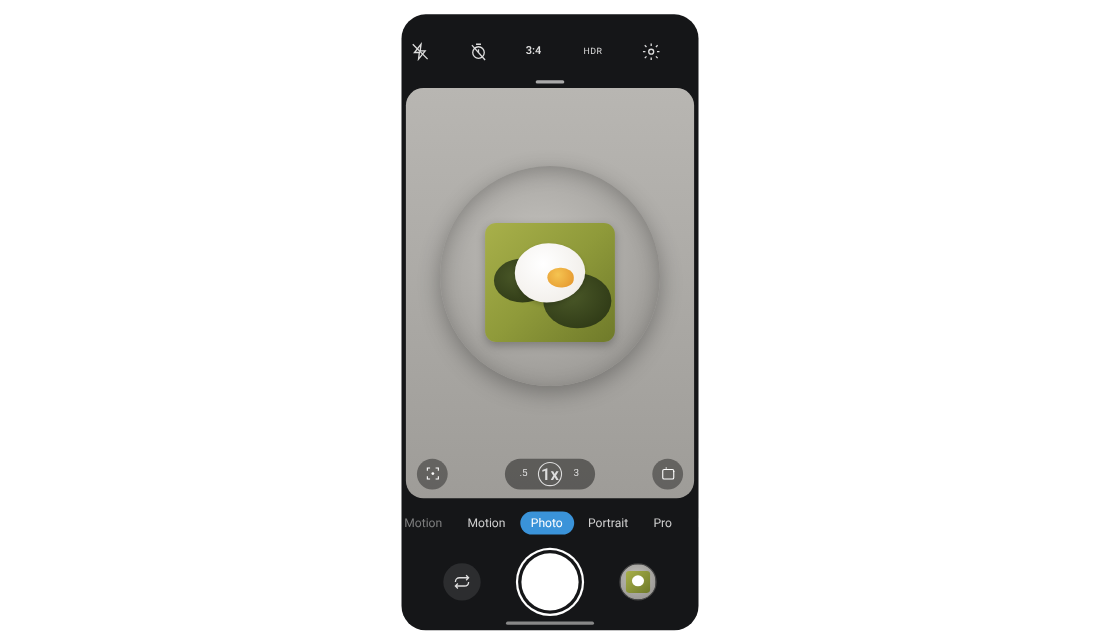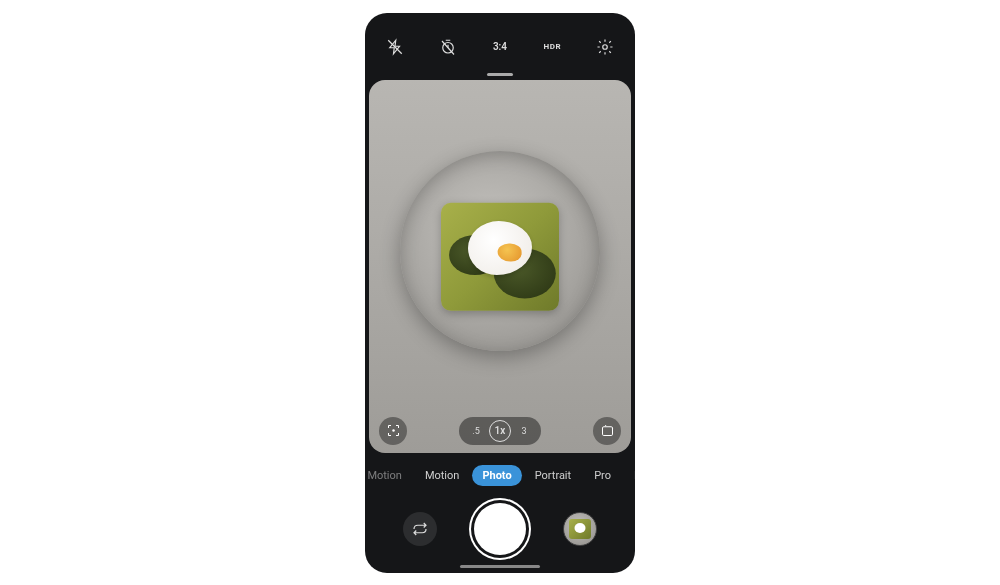--- a/index.html
+++ b/index.html
@@ -30,36 +30,36 @@
       height: 48px;
       display: flex;
       justify-content: space-around;
       align-items: center;
       padding: 0 4px;
       margin-top: 10px;
     }
     .top-icon {
       width: 44px;
       display: flex;
-      justify-content: center;
+      justify-content: flex-start;
       align-items: center;
       color: #ddd;
       font-size: 10px;
       cursor: pointer;
     }
     .top-icon svg {
       width: 18px;
       height: 18px;
       stroke: #ddd;
       fill: none;
       stroke-width: 1.6;
     }
     .hdr-label {
       font-size: 8px;
-      font-weight: 700;
+      font-weight: 400;
       letter-spacing: 0.5px;
       color: #ddd;
     }
     .ratio-label {
       font-size: 10px;
       font-weight: 600;
       color: #ddd;
     }
     .pull-indicator {
       width: 26px;
@@ -180,21 +180,21 @@
       width: 22px;
       height: 22px;
       display: flex;
       justify-content: center;
       align-items: center;
       border-radius: 50%;
       cursor: pointer;
     }
     .zoom-opt.active {
       border: 1.5px solid #ddd;
-      font-size: 10px;
+      font-size: 15px;
       font-weight: 600;
     }
     .mode-strip {
       height: 34px;
       display: flex;
       align-items: center;
       justify-content: center;
       gap: 3px;
       overflow: hidden;
       margin-top: 6px;
@@ -203,21 +203,21 @@
       color: #cfcfcf;
       font-size: 11px;
       padding: 4px 10px;
       border-radius: 13px;
       cursor: pointer;
       white-space: nowrap;
     }
     .mode.active {
       background: #3a93d9;
       color: #fff;
-      font-weight: 700;
+      font-weight: 400;
     }
     .mode.edge {
       opacity: 0.55;
     }
     .bottom-bar {
       height: 72px;
       display: flex;
       justify-content: space-around;
       align-items: center;
       padding: 0 20px;

